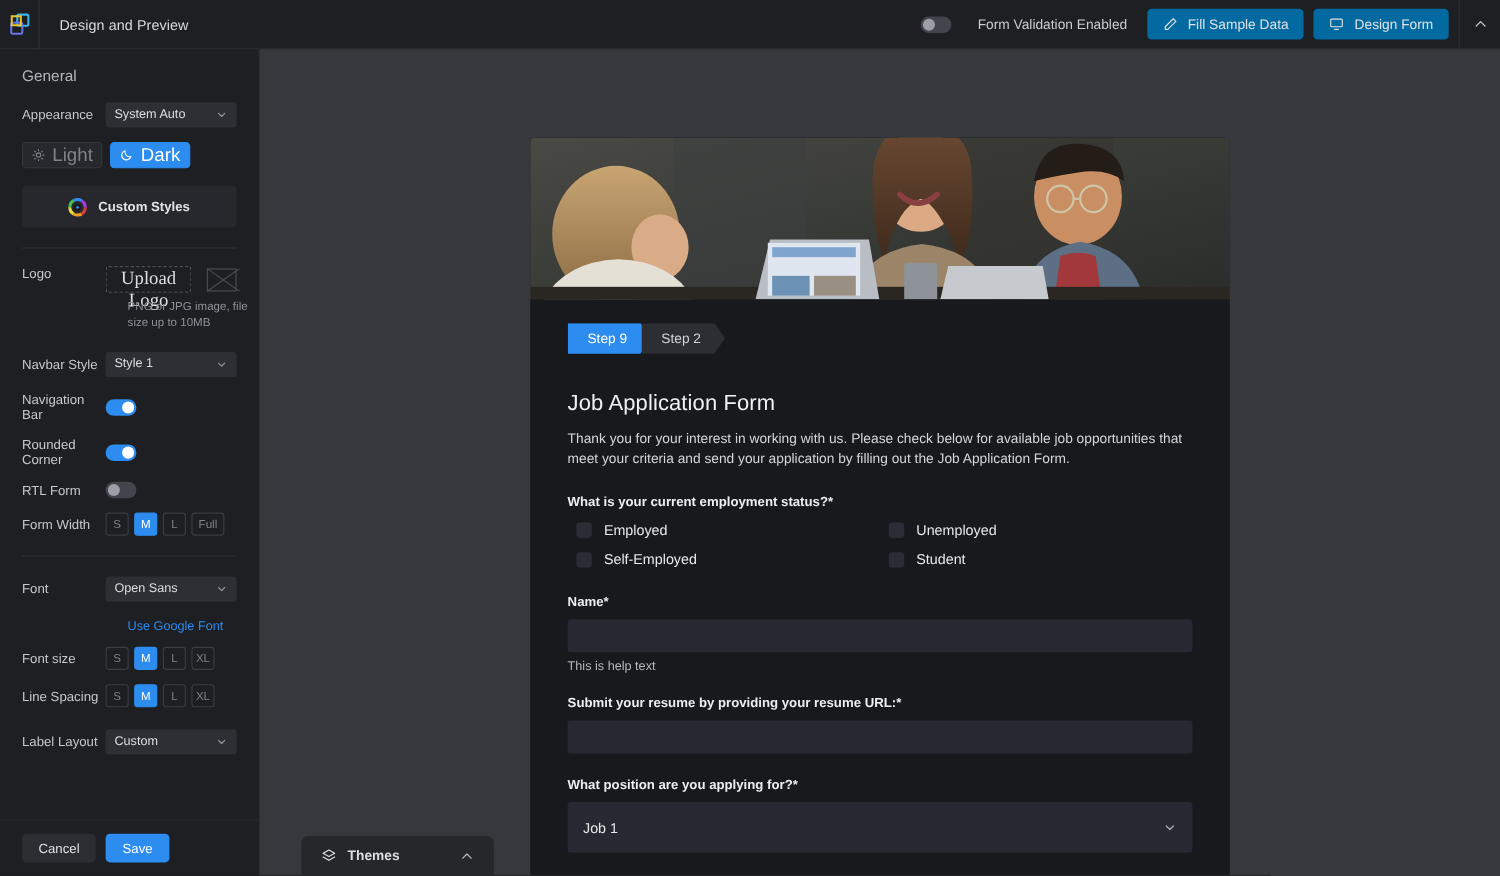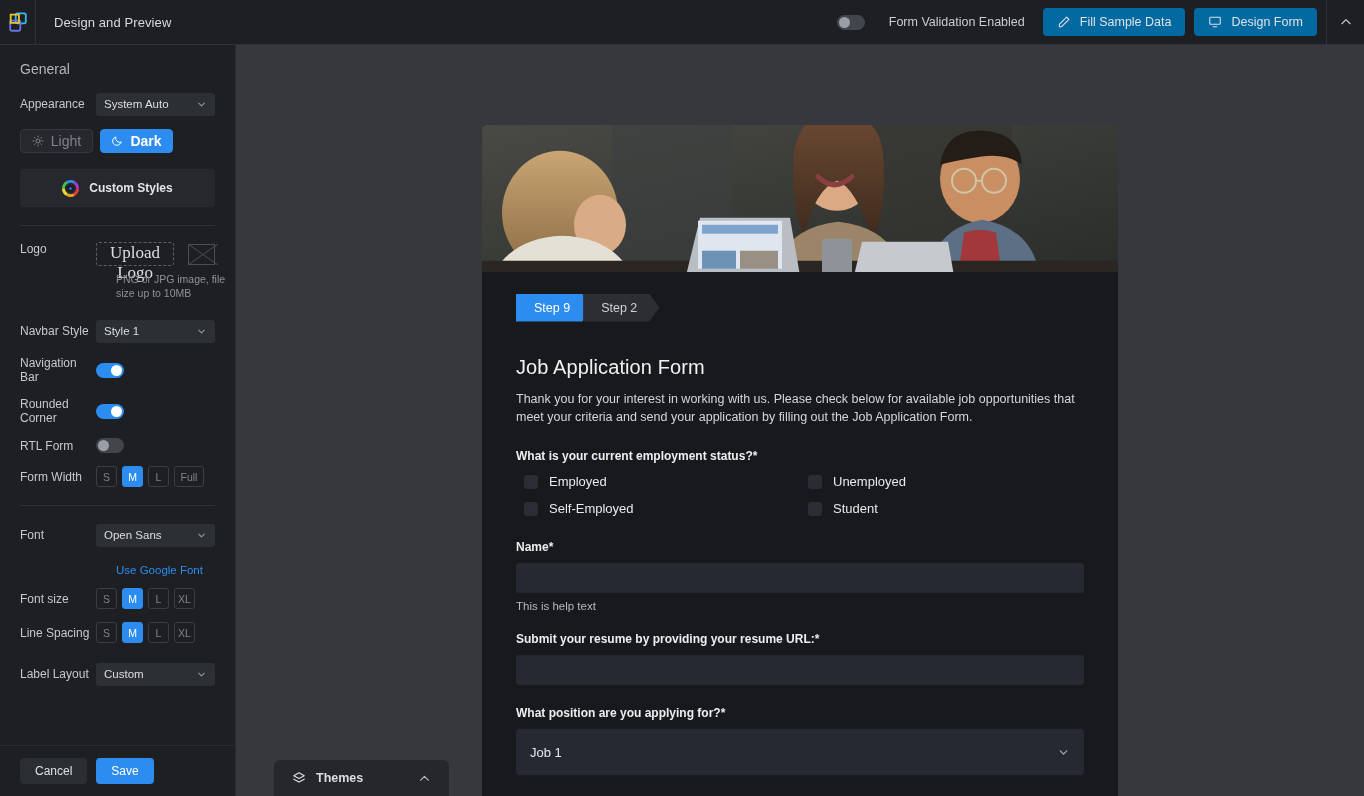--- a/index.html
+++ b/index.html
@@ -86,25 +86,25 @@
     display: flex; align-items: center; padding: 0 8px;
     font-size: 11.5px; color: #dcdee2; cursor: pointer; position: relative;
   }
   .select .caret { margin-left: auto; opacity: .65; }
   .seg-mode {
     display: flex; gap: 7px; margin: 4px 0 16px 0;
   }
   .mode-btn {
     display: flex; align-items: center; justify-content: center; gap: 7px;
     width: 73px; height: 24px; border-radius: 4px;
-    font-size: 14px; cursor: pointer;
+    font-size: 17px; cursor: pointer;
     background: #26282d; color: #7e838b; border: 1px solid #34373c;
   }
   .mode-btn.active {
-    background: #2d8cf0; color: #fff; border-color: #2d8cf0; font-weight: bold;
+    background: #2d8cf0; color: #fff; border-color: #2d8cf0;
   }
   .custom-styles {
     height: 38px; background: #26282d; border-radius: 4px;
     display: flex; align-items: center; justify-content: center; gap: 10px;
     font-size: 12px; color: #e2e4e7; cursor: pointer; margin-bottom: 18px;
     font-weight: bold;
   }
   .divider { height: 1px; background: #2e3135; margin: 0 0 16px 0; }
   .upload-row { display: flex; align-items: flex-start; margin-bottom: 4px; }
   .upload-btn {

